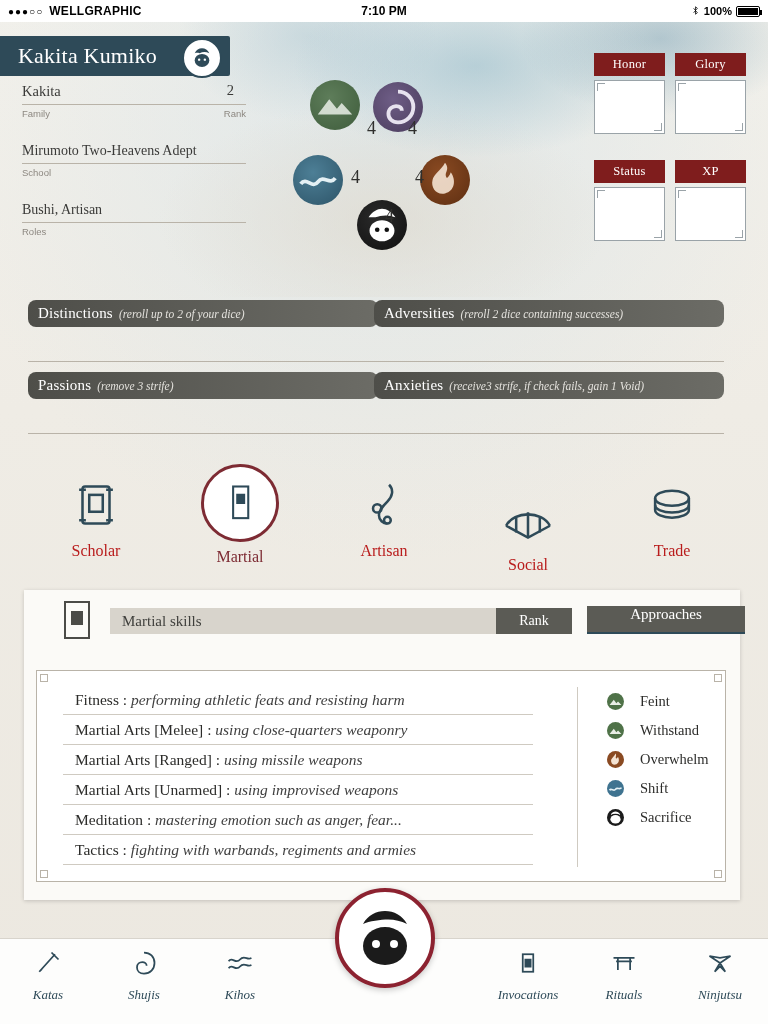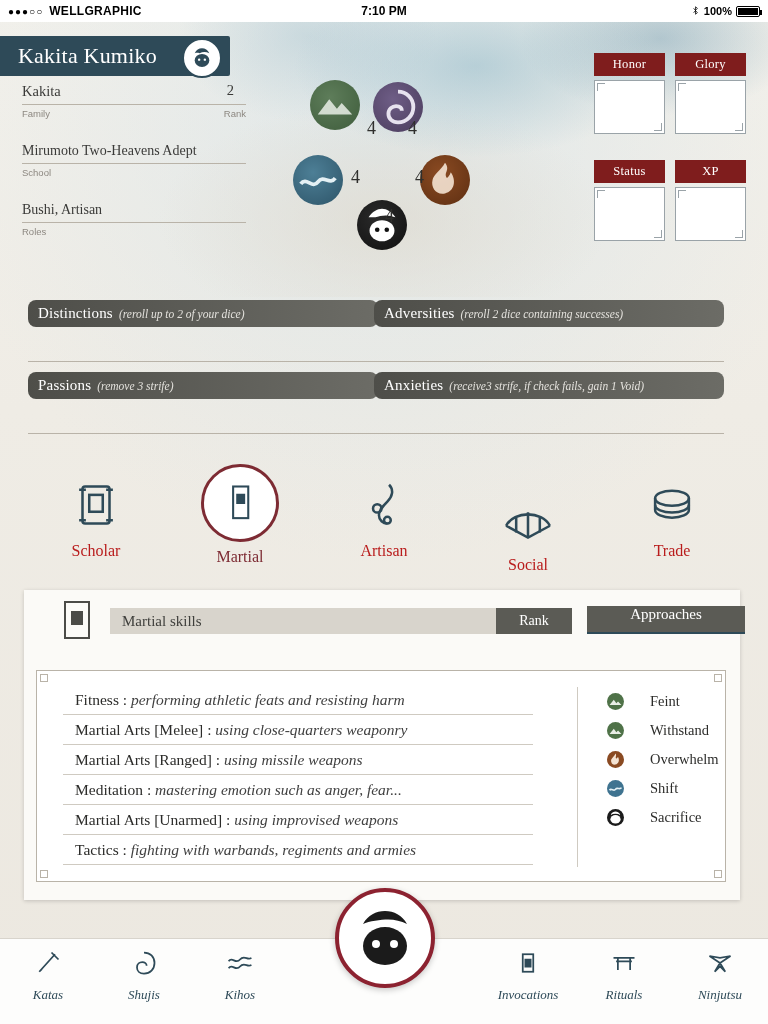--- a/index.html
+++ b/index.html
@@ -163,21 +163,21 @@
   .skill-list { position: absolute; left: 26px; top: 14px; width: 470px; }
   .skill-row {
     border-bottom: 1px solid #cfcac1; padding: 6px 2px 5px 12px;
     font-family: "Liberation Serif", serif; font-size: 15.5px; color: #2c2c2a;
   }
   .skill-row i { font-style: italic; color: #404040; }
 
   .divider-v { position: absolute; left: 540px; top: 16px; width: 1px; height: 180px; background: #cfcac1; }
 
   .approaches { position: absolute; left: 570px; top: 22px; width: 120px; }
-  .appr-row { display: flex; align-items: flex-end; gap: 26px; margin-bottom: 12px; }
+  .appr-row { display: flex; align-items: flex-end; gap: 16px; margin-bottom: 12px; }
   .appr-dot { width: 17px; height: 17px; border-radius: 50%; flex: none; }
   .appr-dot svg { width: 17px; height: 17px; display: block; }
   .appr-row span { font-family: "Liberation Serif", serif; font-size: 14.5px; color: #2c2c2a; }
 
   
   .tabbar {
     position: absolute; left: 0; bottom: 0; width: 768px; height: 86px;
     background: #fdfdfc; border-top: 1px solid #d8d4cc;
     display: flex; align-items: flex-start; padding-top: 10px; font-style: italic;
   }
@@ -429,26 +429,26 @@
       </div>
       <div class="skill-row">
         <span>Martial Arts [Melee] :</span>
         <i>using close-quarters weaponry</i>
       </div>
       <div class="skill-row">
         <span>Martial Arts [Ranged] :</span>
         <i>using missile weapons</i>
       </div>
       <div class="skill-row">
+        <span>Martial Arts [Unarmed] :</span>
+        <i>using improvised weapons</i>
+      </div>
+      <div class="skill-row">
         <span>Meditation :</span>
         <i>mastering emotion such as anger, fear...</i>
-      </div>
-      <div class="skill-row">
-        <span>Martial Arts [Unarmed] :</span>
-        <i>using improvised weapons</i>
       </div>
       <div class="skill-row">
         <span>Tactics :</span>
         <i>fighting with warbands, regiments and armies</i>
       </div>
     </div>
 
     <div class="divider-v"></div>
 
     <div class="approaches">

